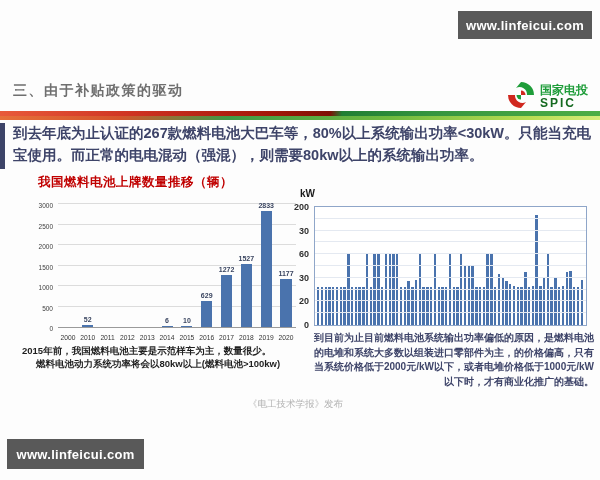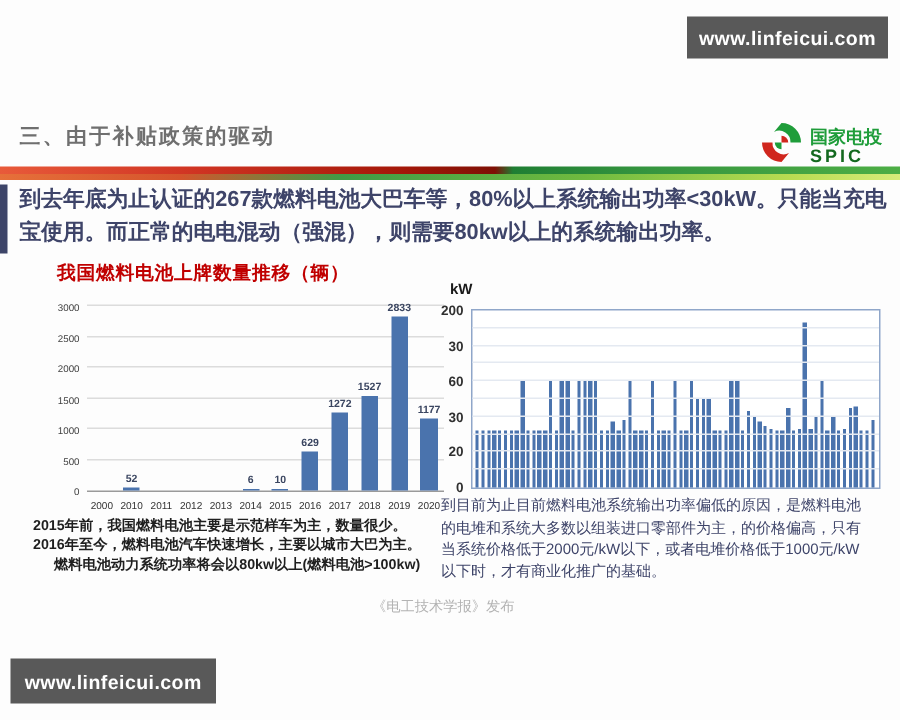--- a/index.html
+++ b/index.html
@@ -62,22 +62,22 @@
   .xlabels span { flex:1; text-align:center; font-size:6.7px; color:#333333; padding-top:3px; }
 
   .thinbar { flex:0 0 auto; width:2.4px; background:#4a73ad; }
 
   .kw-label { position:absolute; left:6px; top:2px; font-size:10px; font-weight:bold; color:#1a1a1a; }
 
   .notes-left { position:absolute; left:22px; top:344px; width:280px; font-size:9.5px; font-weight:bold;
                 color:#1f1f1f; line-height:1.38; }
   .notes-left .indent { padding-left:14px; }
 
-  .note-right { position:absolute; left:294px; top:331px; width:286px; font-size:10px; font-weight:normal;
-                color:#3e4469; line-height:1.45; }
+  .note-right { position:absolute; left:308px; top:331px; width:286px; font-size:10px; font-weight:bold;
+                color:#3e4469; line-height:1.45;text-align:right; }
 
   .source { position:absolute; left:248px; top:398px; font-size:9.5px; color:#b3b3b3; }
 </style>
 </head>
 <body>
 
 <div class="slide">
 
   <div class="wm wm-top">
     <span>www.linfeicui.com</span>
@@ -272,21 +272,20 @@
         <div class="thinbar" style="background: rgb(74, 115, 173); height: 53.1px;"></div>
         <div class="thinbar" style="background: rgb(74, 115, 173); height: 54.28px;"></div>
         <div class="thinbar" style="background: rgb(74, 115, 173); height: 37.76px;"></div>
         <div class="thinbar" style="background: rgb(74, 115, 173); height: 37.76px;"></div>
         <div class="thinbar" style="background: rgb(74, 115, 173); height: 44.84px;"></div>
       </div>
   </div>
 
   <div class="notes-left">
     <div>2015年前，我国燃料电池主要是示范样车为主，数量很少。</div>
-    <div>2016年至今，燃料电池汽车快速增长，主要以城市大巴为主。</div>
     <div class="indent">燃料电池动力系统功率将会以80kw以上(燃料电池&gt;100kw)</div>
   </div>
 
   <div class="note-right">到目前为止目前燃料电池系统输出功率偏低的原因，是燃料电池的电堆和系统大多数以组装进口零部件为主，的价格偏高，只有当系统价格低于2000元/kW以下，或者电堆价格低于1000元/kW以下时，才有商业化推广的基础。</div>
 
   <div class="source">《电工技术学报》发布</div>
 
   <div class="wm wm-bottom">
     <span>www.linfeicui.com</span>
   </div>

